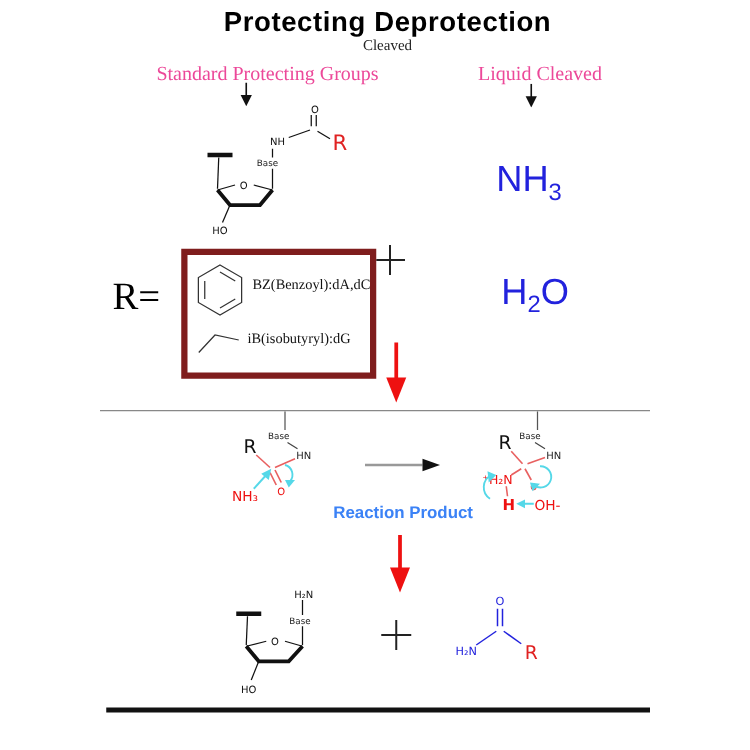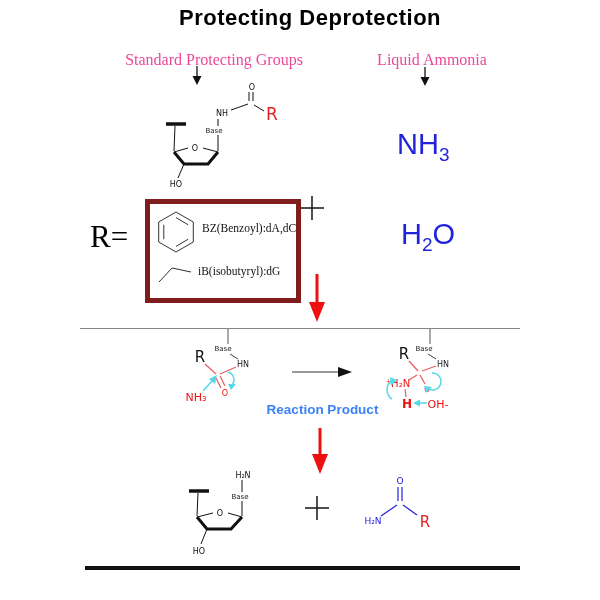--- a/index.html
+++ b/index.html
@@ -21,22 +21,23 @@
   .hr2{left:85px;top:566px;width:435px;height:3.5px;background:#111;}
   svg{display:block;}
   svg text{font-family:"DejaVu Sans",sans-serif;}
 </style>
 </head>
 <body>
 
 <div id="canvas">
 
   <div class="abs title">Protecting Deprotection</div>
+  <div class="abs subtitle">Cleaved</div>
   <div class="abs colhead" style="left:64px;top:51px;width:300px;">Standard Protecting Groups</div>
-  <div class="abs colhead" style="left:332px;top:51px;width:200px;">Liquid Ammonia</div>
+  <div class="abs colhead" style="left:332px;top:51px;width:200px;">Liquid Cleaved</div>
 
   <svg class="abs" style="left:191px;top:66px;" width="12" height="19">
     <line x1="6" y1="0" x2="6" y2="11" stroke="#111" stroke-width="1.3"></line>
     <polygon points="1.5,10 10.5,10 6,19" fill="#111"></polygon>
   </svg>
   <svg class="abs" style="left:419px;top:67px;" width="12" height="19">
     <line x1="6" y1="0" x2="6" y2="11" stroke="#111" stroke-width="1.3"></line>
     <polygon points="1.5,10 10.5,10 6,19" fill="#111"></polygon>
   </svg>
 

